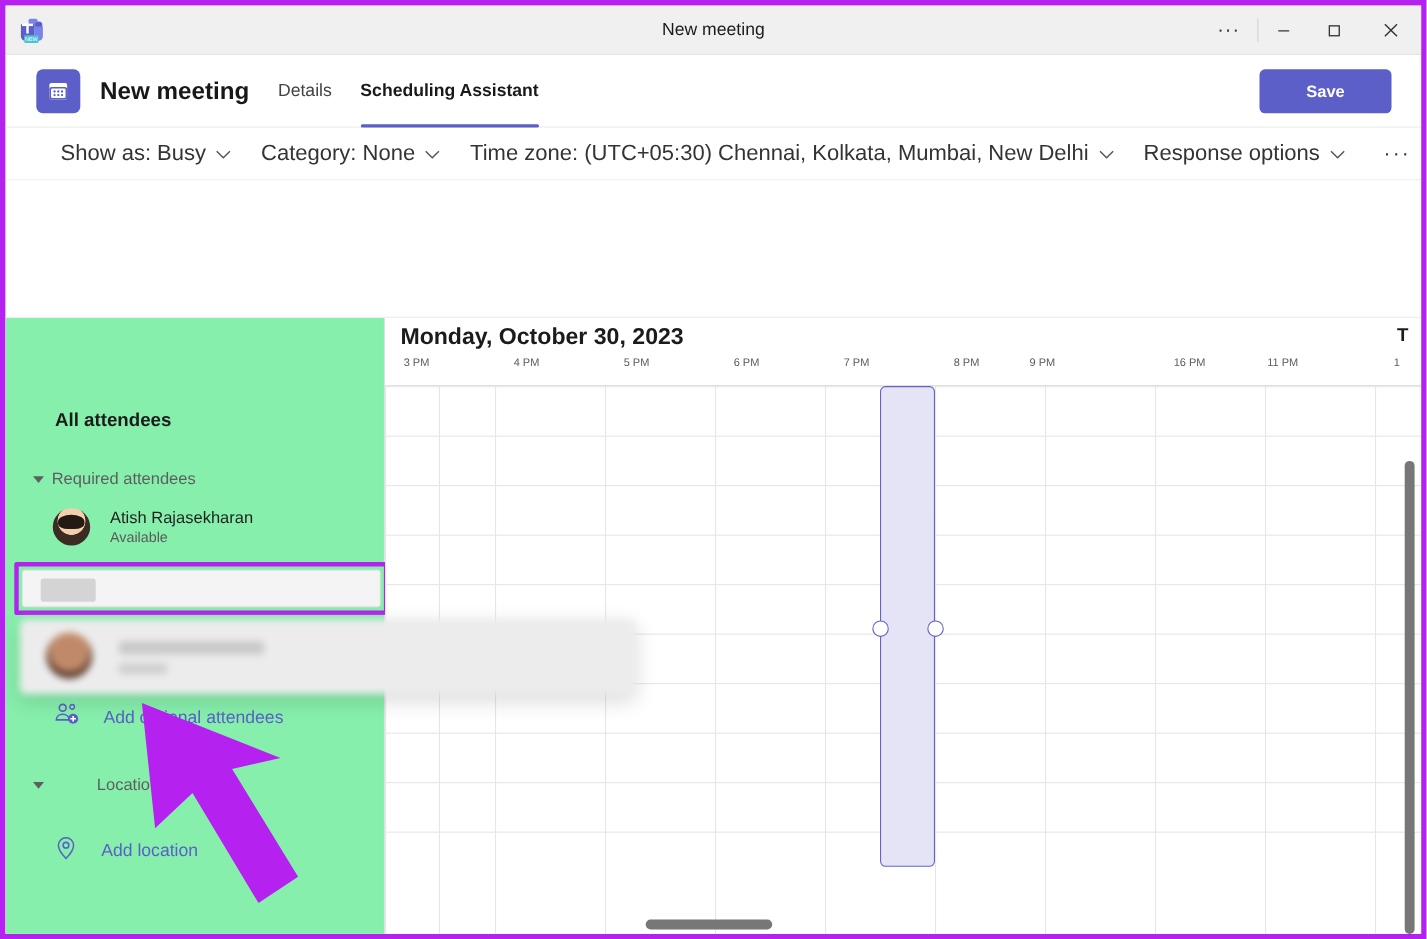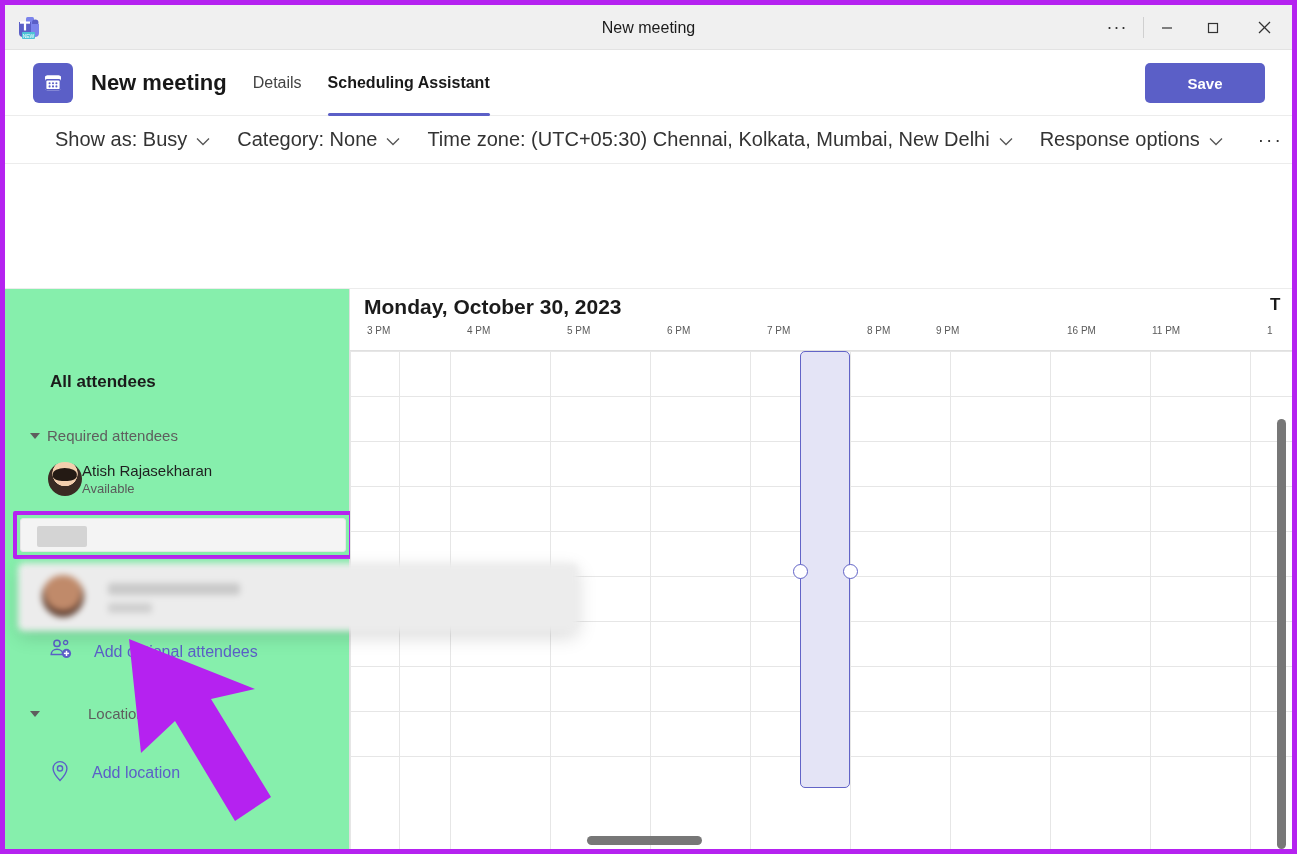--- a/index.html
+++ b/index.html
@@ -194,21 +194,21 @@
   #grp-required { top: 138px; }
   #grp-locations { top: 416px; gap: 48px; }
   .caret {
     width: 0; height: 0;
     border-left: 5px solid transparent;
     border-right: 5px solid transparent;
     border-top: 6px solid #5e5e5e;
   }
   #attendee-row {
     position: absolute; left: 43px; top: 172px;
-    display: flex; align-items: center; gap: 0;
+    display: flex; align-items: center; gap: 18px;
   }
   .avatar {
     width: 34px; height: 34px; border-radius: 50%;
     background: radial-gradient(circle at 50% 34%, #f3cfae 0 44%, #3a2b23 46% 100%);
     flex: none; overflow: hidden; position: relative;
   }
   .avatar::after {
     content: ""; position: absolute; left: 50%; top: 17%;
     transform: translateX(-50%);
     width: 72%; height: 38%; border-radius: 50% 50% 38% 38%;

